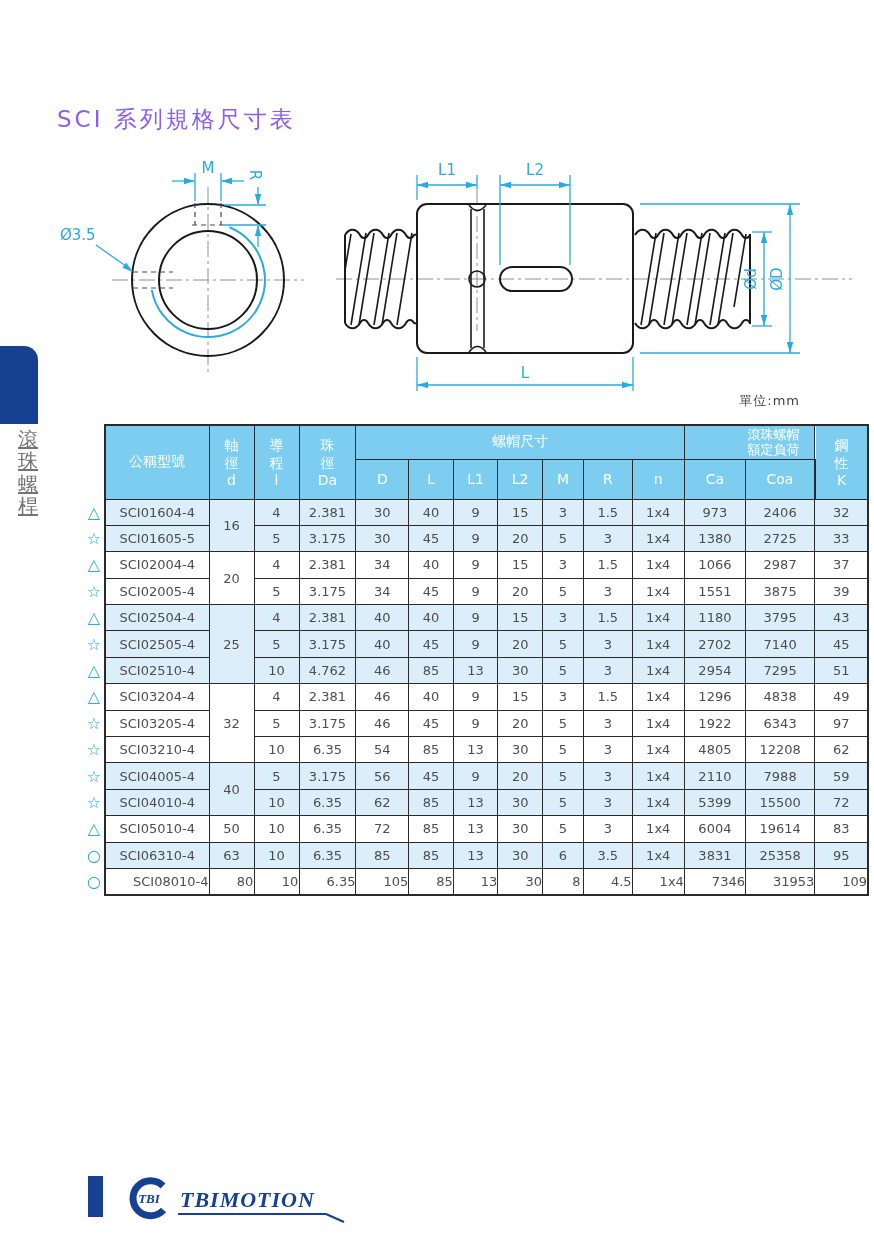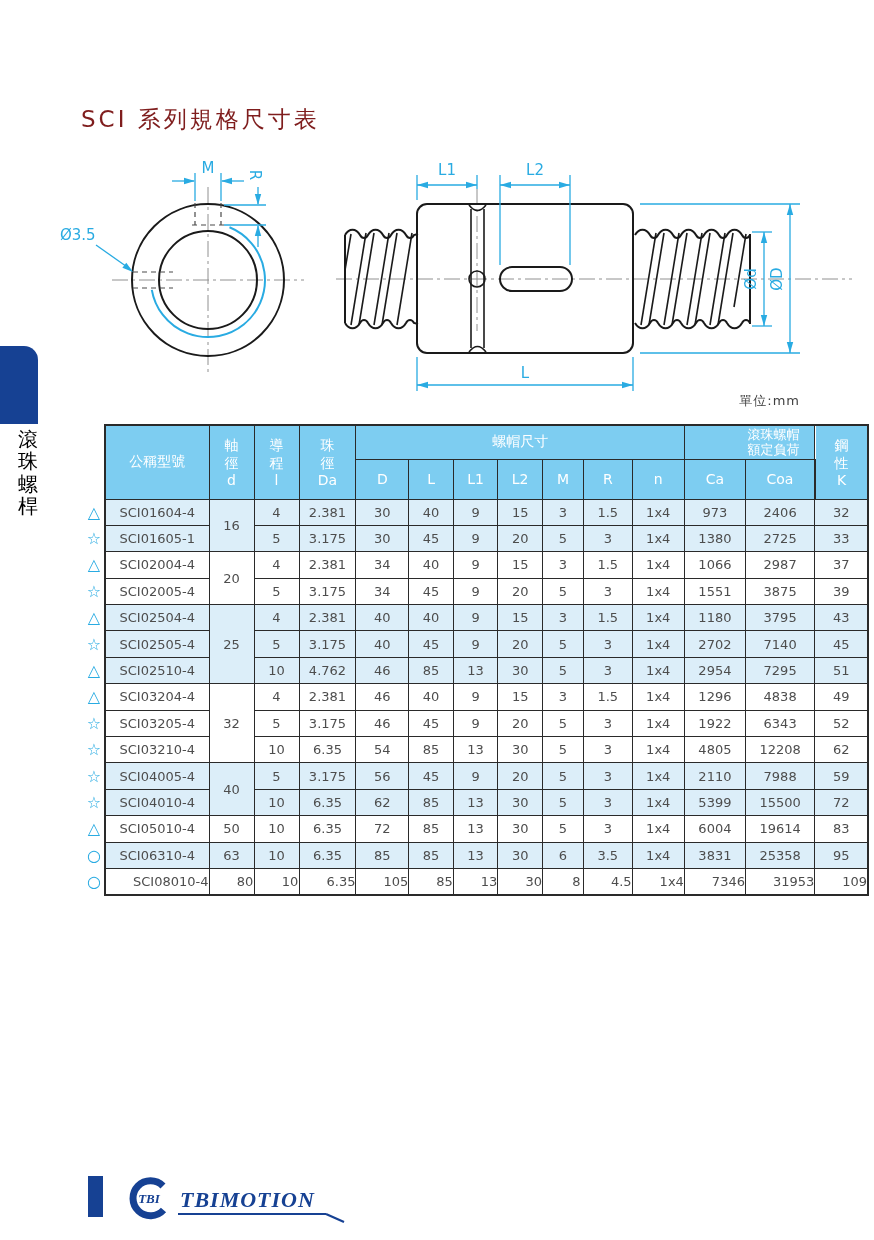--- a/index.html
+++ b/index.html
@@ -3,30 +3,30 @@
 <meta charset="utf-8">
 <style>
   html,body { margin:0; padding:0; background:#e8e8e8; }
   .page {
     position:relative; width:874px; height:1240px; margin:0 auto;
     background:#ffffff; overflow:hidden;
     font-family:"DejaVu Sans","Liberation Sans",sans-serif;
   }
   .page-title {
     position:absolute; left:57px; top:104px;
-    font-size:23px; color:#7f1d1d; letter-spacing:3px; white-space:nowrap;margin-left:24px;
+    font-size:23px; color:#8b5cf6; letter-spacing:3px; white-space:nowrap;
   }
   .side-tab {
     position:absolute; left:0; top:346px; width:38px; height:78px;
     background:#164193; border-radius:0 14px 0 0;
   }
   .side-label {
     position:absolute; left:16px; top:428px; width:24px;
-    font-size:20px; line-height:1.12; color:#000000;
-    text-align:center; word-break:break-all;
+    font-size:20px; line-height:1.12; color:#737373;
+    text-align:center; word-break:break-all;text-decoration:underline;
   }
   .drawings { position:absolute; left:0; top:145px; }
   .unit-label {
     position:absolute; right:74px; top:392px;
     font-size:13px; color:#3f3f3f; letter-spacing:1px;
   }
   
   .spec-wrap { position:absolute; left:84px; top:424px; }
   table.spec { border-collapse:collapse; table-layout:fixed; }
   .spec th, .spec td {
@@ -253,21 +253,21 @@
             <td>15</td>
             <td>3</td>
             <td>1.5</td>
             <td>1x4</td>
             <td>973</td>
             <td>2406</td>
             <td>32</td>
           </tr>
           <tr class="blue">
             <td class="sym">☆</td>
-            <td class="bl">SCI01605-1</td>
+            <td class="bl">SCI01605-5</td>
             <td>5</td>
             <td>3.175</td>
             <td>30</td>
             <td>45</td>
             <td>9</td>
             <td>20</td>
             <td>5</td>
             <td>3</td>
             <td>1x4</td>
             <td>1380</td>
@@ -380,21 +380,21 @@
             <td>3.175</td>
             <td>46</td>
             <td>45</td>
             <td>9</td>
             <td>20</td>
             <td>5</td>
             <td>3</td>
             <td>1x4</td>
             <td>1922</td>
             <td>6343</td>
-            <td>52</td>
+            <td>97</td>
           </tr>
           <tr>
             <td class="sym">☆</td>
             <td class="bl">SCI03210-4</td>
             <td>10</td>
             <td>6.35</td>
             <td>54</td>
             <td>85</td>
             <td>13</td>
             <td>30</td>

